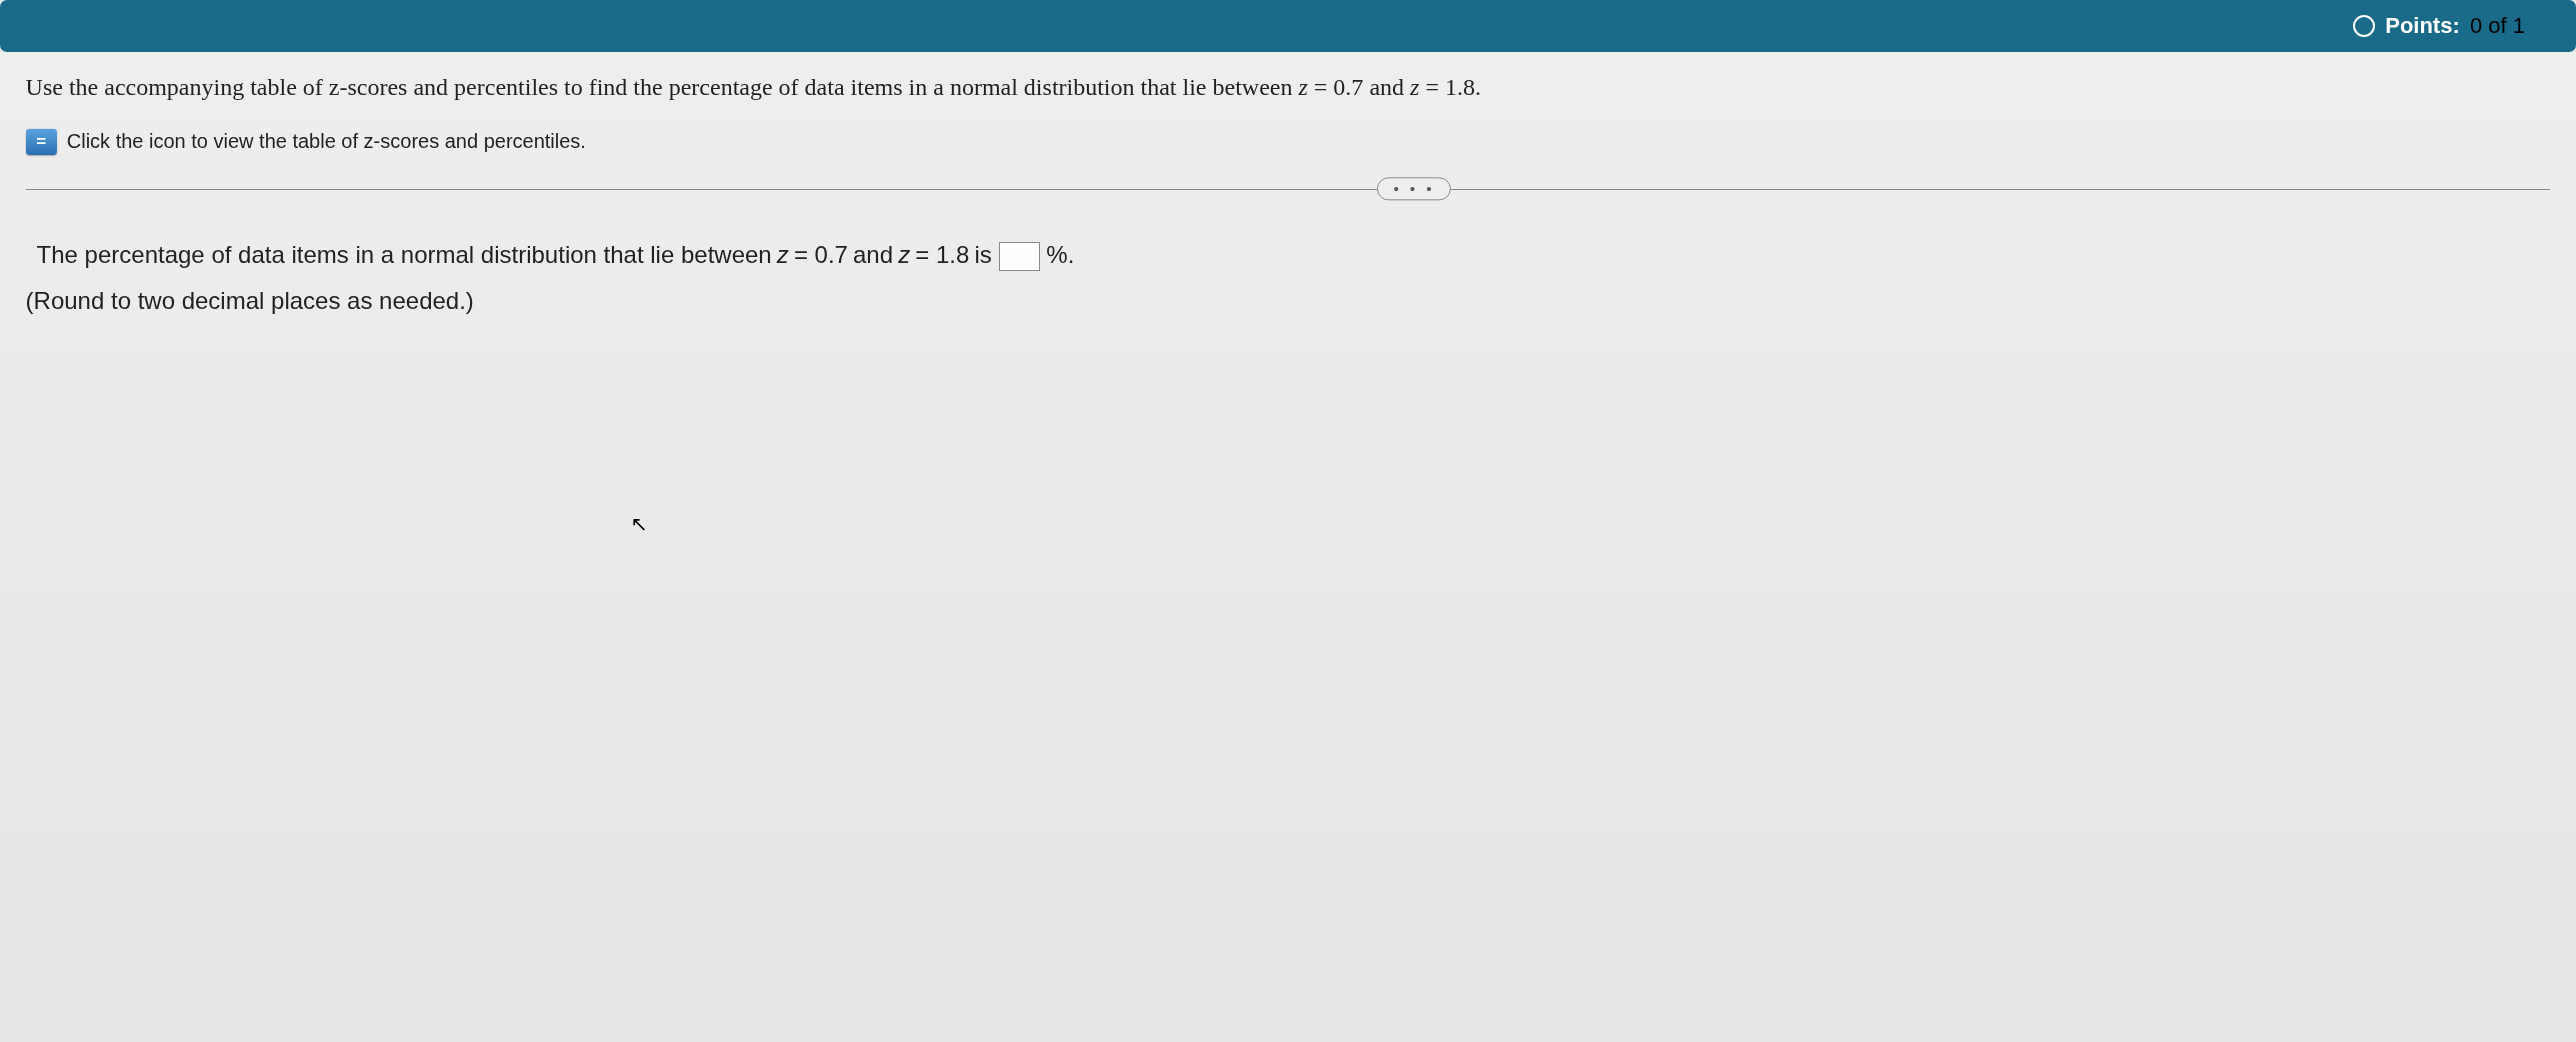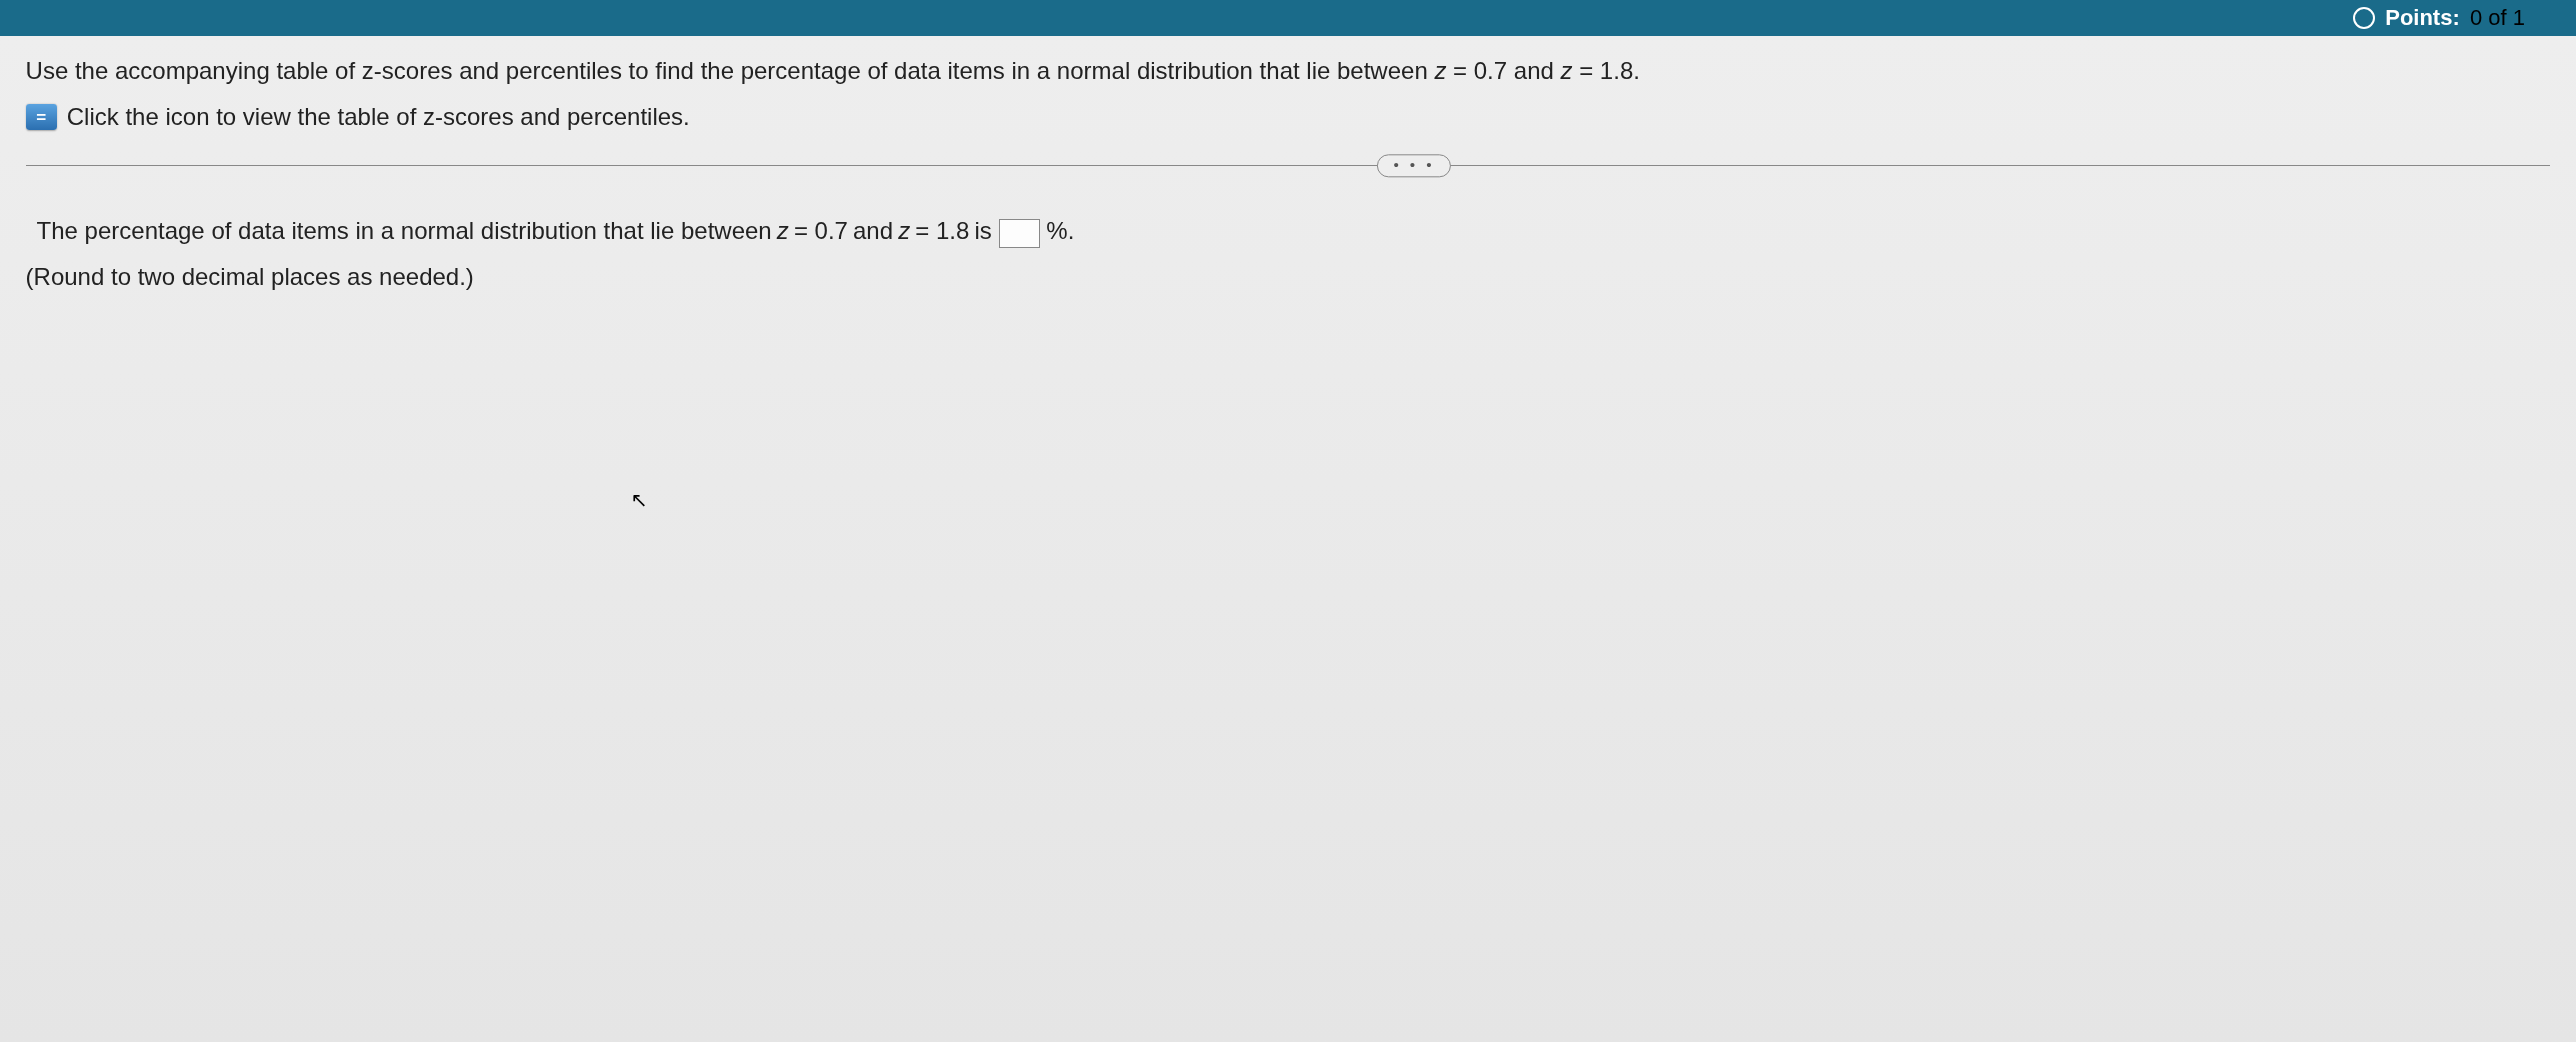--- a/index.html
+++ b/index.html
@@ -5,26 +5,27 @@
     * { margin: 0; padding: 0; box-sizing: border-box; }
     body {
       font-family: Arial, Helvetica, sans-serif;
       background: #e8e8e8;
       width: 2576px;
       height: 1042px;
       overflow: hidden;
     }
     .header-bar {
       background: #1a6b8a;
-      height: 36px;
+      height: 52px;
       display: flex;
       align-items: center;
       justify-content: flex-end;
       padding: 0 51px;
       color: #fff;
+      border-radius: 7px;
     }
     .points-container {
       display: flex;
       align-items: center;
       gap: 10.2px;
       font-size: 22px;
     }
     .points-circle {
       width: 22px;
       height: 22px;
@@ -37,21 +38,22 @@
     .main-content {
       background: #eeeeee;
       padding: 17px 25.6px 0 25.6px;
       height: calc(100% - 36px);
       background: linear-gradient(180deg, #eeeeee 0%, #e5e5e5 100%);
     }
     .question-text {
       font-size: 24px;
       color: #222;
       line-height: 1.5;
-      margin-bottom: 14px;
+      margin-bottom: 24px;
+      font-family: Liberation Serif, serif;
     }
     .italic-var { font-style: italic; }
     .link-row {
       display: flex;
       align-items: center;
       gap: 10.2px;
       margin-bottom: 34px;
     }
     .table-icon {
       width: 31px;
@@ -66,21 +68,21 @@
       cursor: pointer;
     }
     .table-icon::before {
       content: "=";
       color: #fff;
       font-weight: bold;
       font-size: 17px;
       line-height: 1;
     }
     .link-text {
-      font-size: 24px;
+      font-size: 20px;
       color: #222;
     }
     .divider-container {
       position: relative;
       margin: 25.6px 0 43px 0;
     }
     .divider-line {
       border: none;
       border-top: 1.7px solid #888;
       width: 100%;

